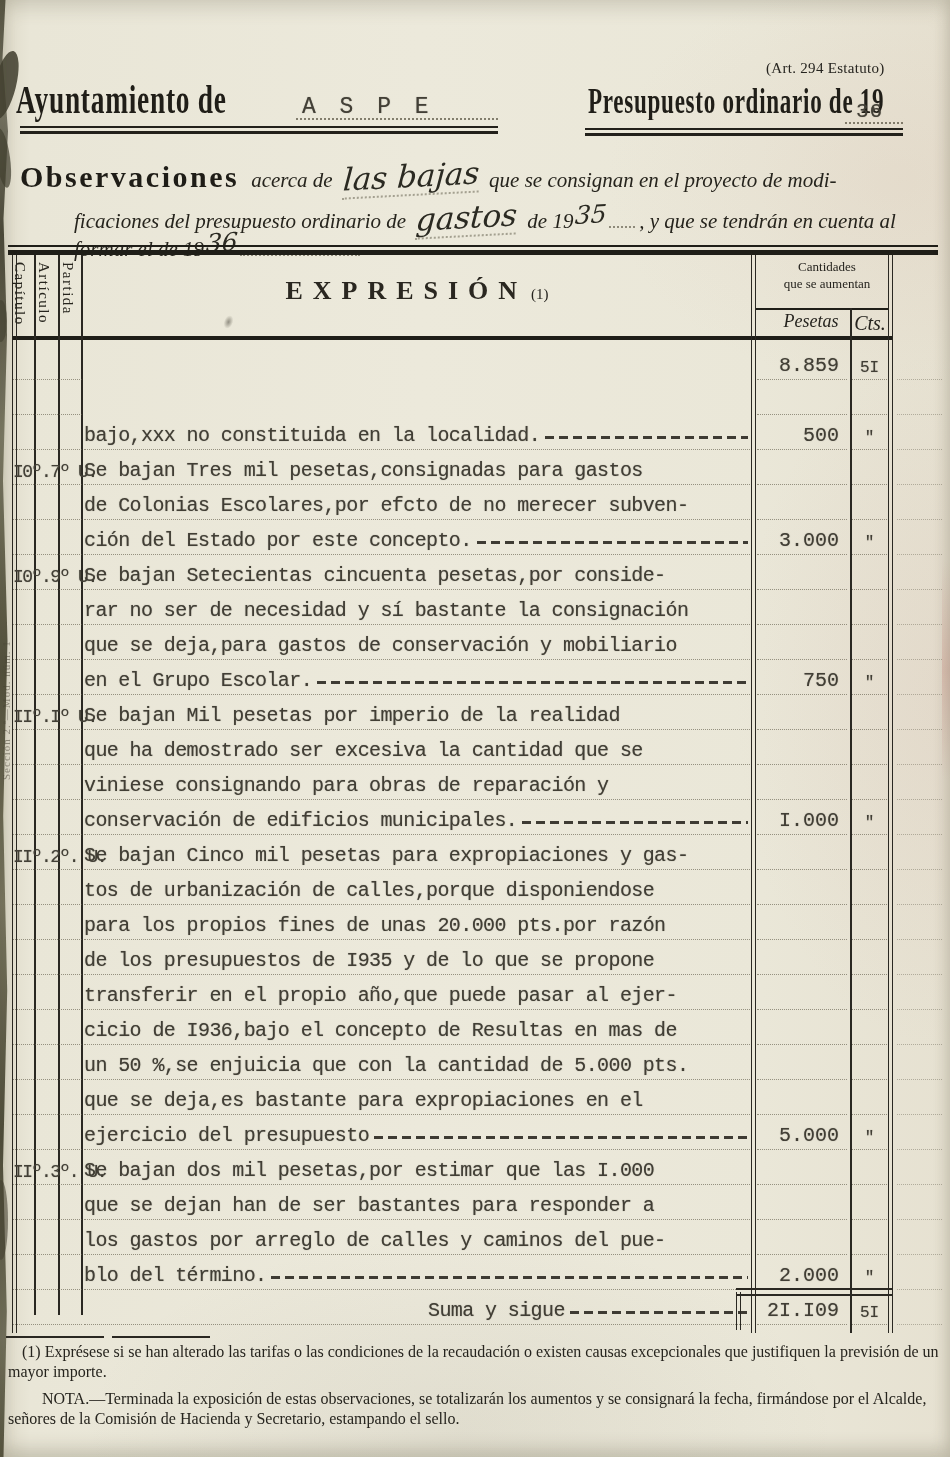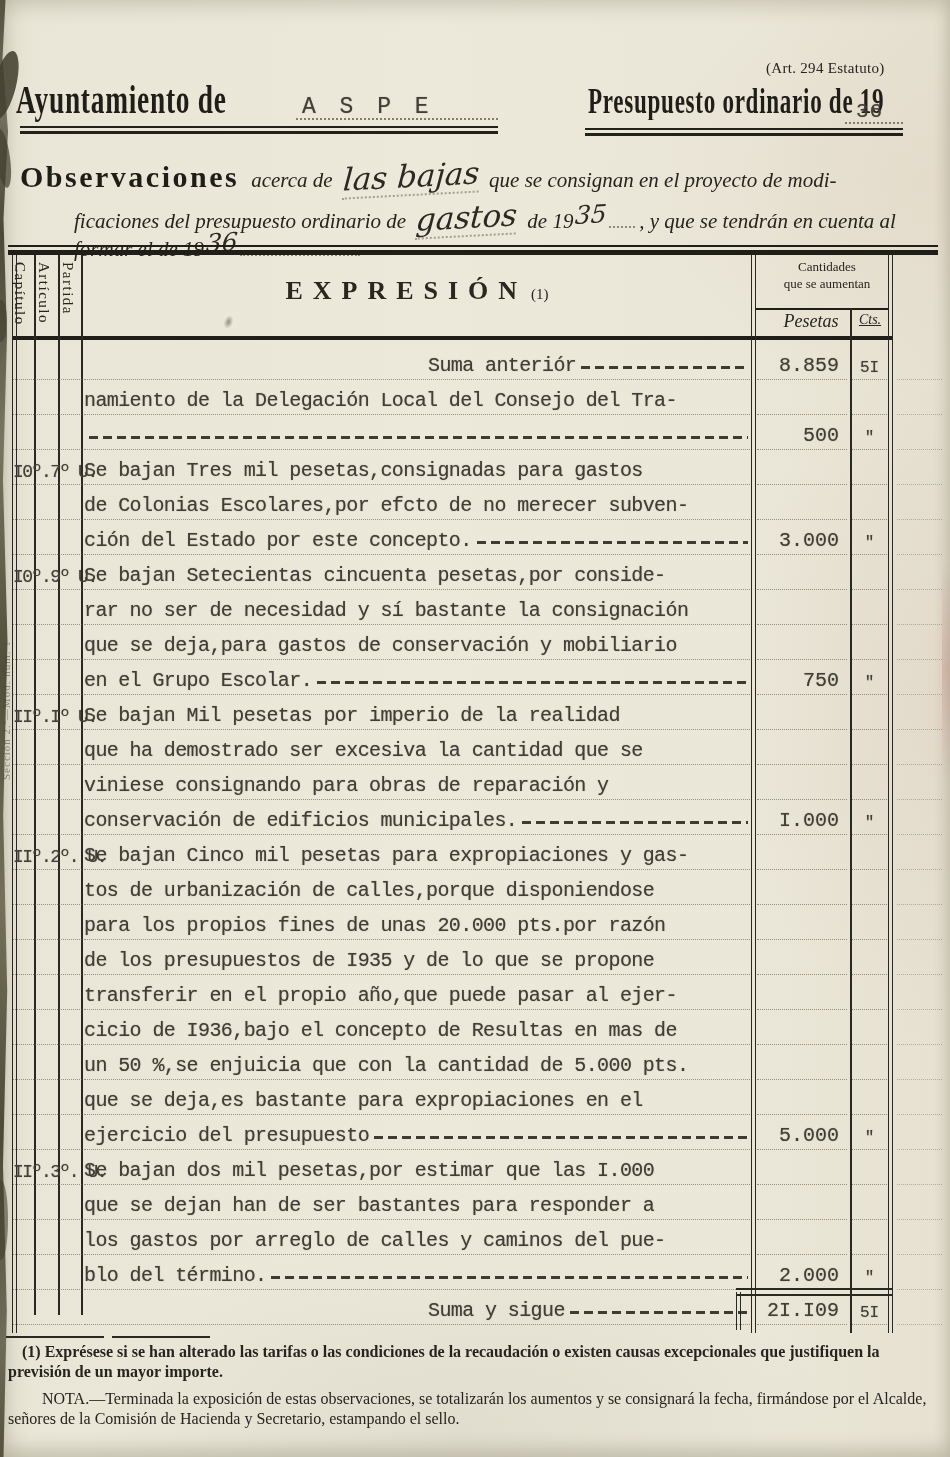--- a/index.html
+++ b/index.html
@@ -45,40 +45,40 @@
   .vline{position:absolute;background:#2a2822;}
   .vdbl{position:absolute;border-left:1.6px solid #2a2822;border-right:1.6px solid #2a2822;}
 
   .vlabel{position:absolute;writing-mode:vertical-rl;font-size:15px;letter-spacing:1.5px;color:#26241d;height:80px;text-align:left;}
   .expr-head{position:absolute;left:81px;top:276px;width:672px;text-align:center;}
   .expr-head .main{font-weight:700;font-size:26px;letter-spacing:10px;color:#2a2720;}
   .expr-head .ref{font-size:15px;letter-spacing:0;font-weight:400;}
   .ink-mark{position:absolute;left:224px;top:315px;width:9px;height:14px;border-radius:50% 40% 60% 50%;background:radial-gradient(#4a473c,transparent 70%);opacity:.55;transform:rotate(20deg);}
   .cant-box{position:absolute;left:757px;top:258px;width:140px;text-align:center;font-size:13px;line-height:1.32;}
   .pes-head{position:absolute;left:757px;top:311px;width:108px;text-align:center;font-style:italic;font-size:18px;}
-  .cts-head{position:absolute;left:851px;top:312px;width:38px;text-align:center;font-style:italic;font-size:14px;text-decoration:underline;}
+  .cts-head{position:absolute;left:851px;top:312px;width:38px;text-align:center;font-style:italic;font-size:20px;}
 
   .tbody{position:absolute;left:0;top:345px;width:950px;}
   .row{position:relative;height:35px;}
   .cell{position:absolute;bottom:0;display:flex;align-items:flex-end;border-bottom:1.6px dotted rgba(97,92,75,.62);box-sizing:border-box;}
   .c-ref{left:13px;width:69px;height:30px;font-family:"Liberation Mono","DejaVu Sans Mono",monospace;font-size:18px;letter-spacing:-1.5px;color:#423f36;text-shadow:0 0 1px rgba(66,63,54,.5);white-space:nowrap;overflow:visible;padding-bottom:2px;}
   .c-text{left:84px;width:666px;height:32px;font-family:"Liberation Mono","DejaVu Sans Mono",monospace;font-size:20px;letter-spacing:-.6px;color:#413e35;text-shadow:0 0 1px rgba(65,62,53,.55);white-space:nowrap;padding-bottom:2px;}
   .c-text.indent-center{padding-left:344px;}
   .leader{flex:1;height:3px;margin:0 2px 8px 5px;background:repeating-linear-gradient(90deg,#3e3b33 0 9px,transparent 9px 14px);}
   .c-pes{left:757px;width:90px;height:32px;font-family:"Liberation Mono","DejaVu Sans Mono",monospace;font-size:20px;color:#413e35;text-shadow:0 0 1px rgba(65,62,53,.55);justify-content:flex-end;padding:0 8px 2px 0;}
   .c-cts{left:852px;width:35px;height:32px;font-family:"Liberation Mono","DejaVu Sans Mono",monospace;font-size:16px;color:#413e35;text-shadow:0 0 1px rgba(65,62,53,.55);justify-content:center;padding-bottom:2px;}
   .c-margin{left:897px;width:45px;height:30px;border-bottom-color:rgba(97,92,75,.4);}
 
   .total-dbl{position:absolute;left:736px;top:1288px;width:156px;height:4px;border-top:2px solid #2a2822;border-bottom:2px solid #2a2822;}
   .total-tick{position:absolute;left:736px;top:1292px;width:3px;height:38px;border-left:1.5px solid #2a2822;border-right:1.5px solid #2a2822;}
   .foot-sep1{position:absolute;left:6px;top:1336px;width:98px;height:2px;background:#2a2822;}
   .foot-sep2{position:absolute;left:112px;top:1336px;width:98px;height:2px;background:#2a2822;}
   .footnotes{position:absolute;left:8px;top:1342px;width:936px;font-size:16px;line-height:1.28;color:#26241e;}
   .footnotes p{margin:0;}
-  .footnotes .p1{text-indent:14px;font-weight:bold;}
+  .footnotes .p1{text-indent:14px;}
   .footnotes .p2{text-indent:34px;margin-top:6px;}
   .margin-vert{position:absolute;left:0px;top:540px;height:240px;writing-mode:vertical-rl;transform:rotate(180deg);font-size:11px;letter-spacing:1px;color:rgba(72,69,54,.55);}
   .pink-smudge{position:absolute;right:0;top:560px;width:8px;height:220px;background:linear-gradient(180deg,transparent,rgba(200,120,110,.25),transparent);}
 </style>
 </head>
 <body>
 
 <div class="page">
 
   <div class="edge"></div>
@@ -153,40 +153,34 @@
     <div class="cant-box">
       <div>Cantidades</div>
       <div>que se aumentan</div>
     </div>
     <div class="pes-head">Pesetas</div>
     <div class="cts-head">Cts.</div>
 
     <div class="tbody">
         <div class="row">
           <div class="cell c-ref"></div>
-          <div class="cell c-text indent-center">
-            <span>Suma anteriór</span>
-            <span class="leader"></span>
-          </div>
           <div class="cell c-pes">8.859</div>
           <div class="cell c-cts">5I</div>
           <div class="cell c-margin"></div>
         </div>
         <div class="row">
           <div class="cell c-ref"></div>
-          <div class="cell c-text">
-            <span>namiento de la Delegación Local del Consejo del Tra-</span>
-          </div>
-          <div class="cell c-pes"></div>
-          <div class="cell c-cts"></div>
-          <div class="cell c-margin"></div>
-        </div>
-        <div class="row">
-          <div class="cell c-ref"></div>
-          <div class="cell c-text">
+          <div class="cell c-pes"></div>
+          <div class="cell c-cts"></div>
+          <div class="cell c-margin"></div>
+        </div>
+        <div class="row">
+          <div class="cell c-ref"></div>
+          <div class="cell c-text">
+            <span>bajo,xxx no constituida en la localidad.</span>
             <span class="leader"></span>
           </div>
           <div class="cell c-pes">500</div>
           <div class="cell c-cts">"</div>
           <div class="cell c-margin"></div>
         </div>
         <div class="row">
           <div class="cell c-ref">I0º.7º U.</div>
           <div class="cell c-text">
             <span>Se bajan Tres mil pesetas,consignadas para gastos</span>

